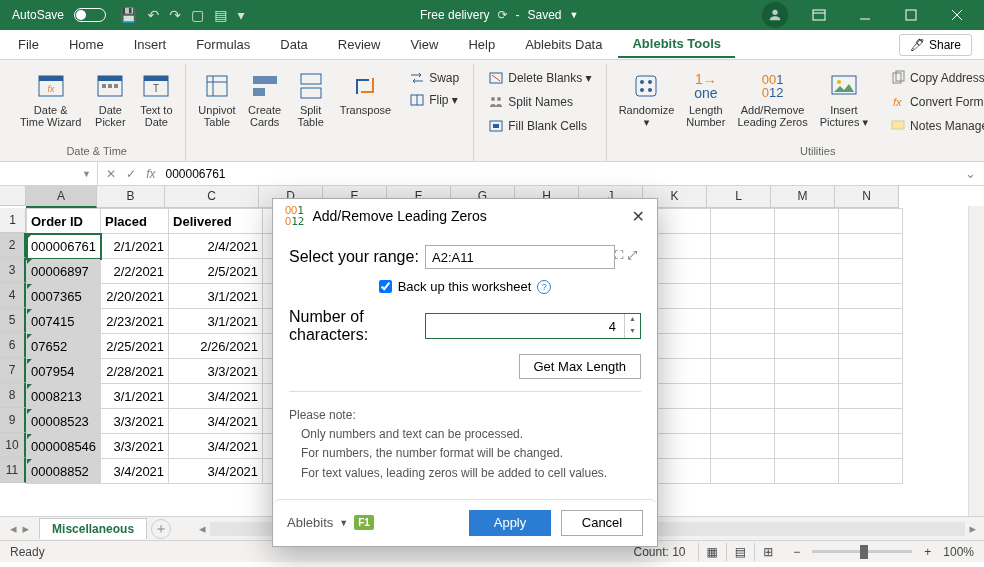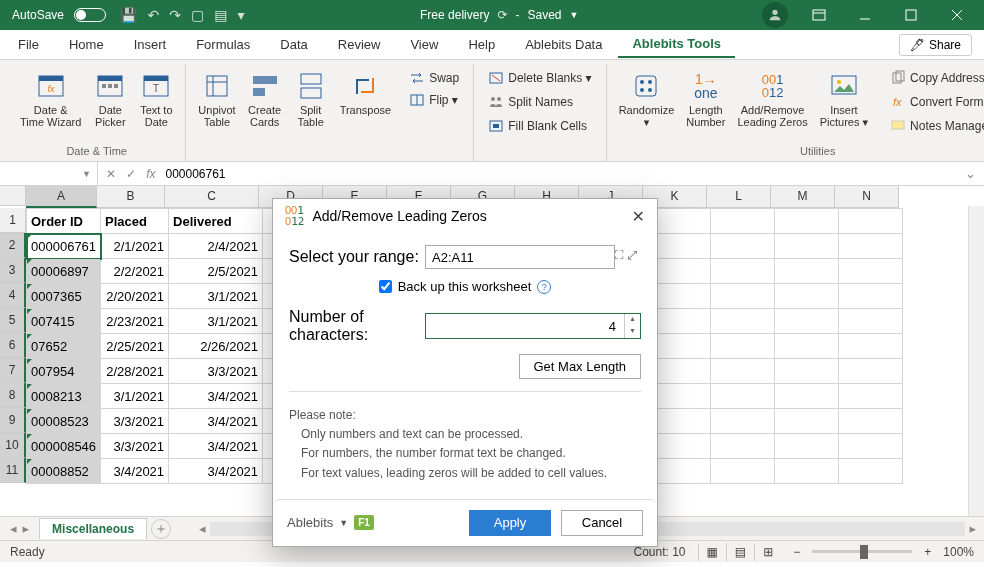--- a/index.html
+++ b/index.html
@@ -639,21 +639,21 @@
           </div>
       </div>
     </div>
     <div class="row" style="margin-top:6px">
       <button class="getmax">Get Max Length</button>
     </div>
     <div style="border-top:1px solid #ddd;margin-top:12px"></div>
     <div class="note">
       <div>Please note:</div>
       <div class="indent">Only numbers and text can be processed.</div>
-      <div class="indent">For numbers, the number format text be changed.</div>
+      <div class="indent">For numbers, the number format will be changed.</div>
       <div class="indent">For text values, leading zeros will be added to cell values.</div>
     </div>
   </div>
   <div class="dlg-footer">
     <div class="brand">
       <span>Ablebits</span>
       <span style="font-size:9px">▼</span>
       <span class="f1">F1</span>
     </div>
     <div class="btns">

